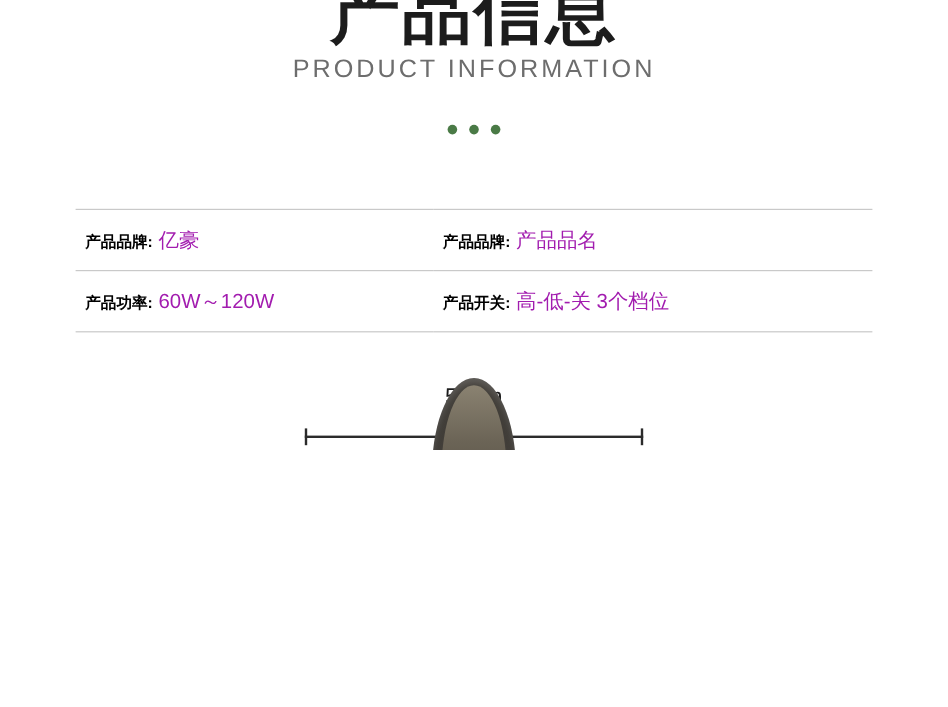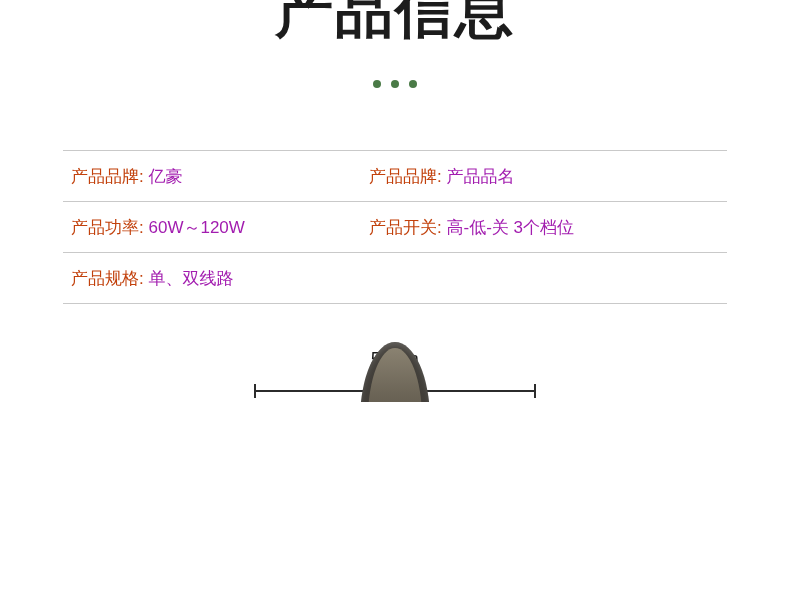--- a/index.html
+++ b/index.html
@@ -76,23 +76,23 @@
   .spec-table td {
     padding: 14px 0 13px 8px;
     vertical-align: middle;
     font-size: 17px;
     color: #1c1c1c;
   }
   .spec-table td.col-left {
     width: 290px;
   }
   .lbl {
-    font-weight: normal;
-    font-size: 17px;
-    color: #c2410c;
+    font-weight: bold;
+    font-size: 13px;
+    color: #000000;
   }
   .val {
     font-size: 17px;
     color: #a21caf;
   }
 
   
   .dim-area {
     margin-top: 44px;
     text-align: center;
@@ -159,20 +159,21 @@
     background: linear-gradient(180deg, #8a8271 0%, #6b6456 40%, #4a463d 100%);
   }
 </style>
 </head>
 <body>
 
 <div class="page">
 
   <div class="header">
     <h1 class="title-cn">产品信息</h1>
+    <div class="title-en">PRODUCT INFORMATION</div>
     <div class="dots">
       <span class="dot"></span>
       <span class="dot"></span>
       <span class="dot"></span>
     </div>
   </div>
 
   <table class="spec-table">
     <tbody>
       <tr>
@@ -186,26 +187,20 @@
         </td>
       </tr>
       <tr>
         <td class="col-left">
           <span class="lbl">产品功率:</span>
           <span class="val">60W～120W</span>
         </td>
         <td class="col-right">
           <span class="lbl">产品开关:</span>
           <span class="val">高-低-关 3个档位</span>
-        </td>
-      </tr>
-      <tr>
-        <td class="col-left" colspan="2">
-          <span class="lbl">产品规格:</span>
-          <span class="val">单、双线路</span>
         </td>
       </tr>
     </tbody>
   </table>
 
   <div class="dim-area">
     <div class="dim-label">55cm</div>
     <div class="dim-bar">
       <span class="cap left"></span>
       <span class="line"></span>

